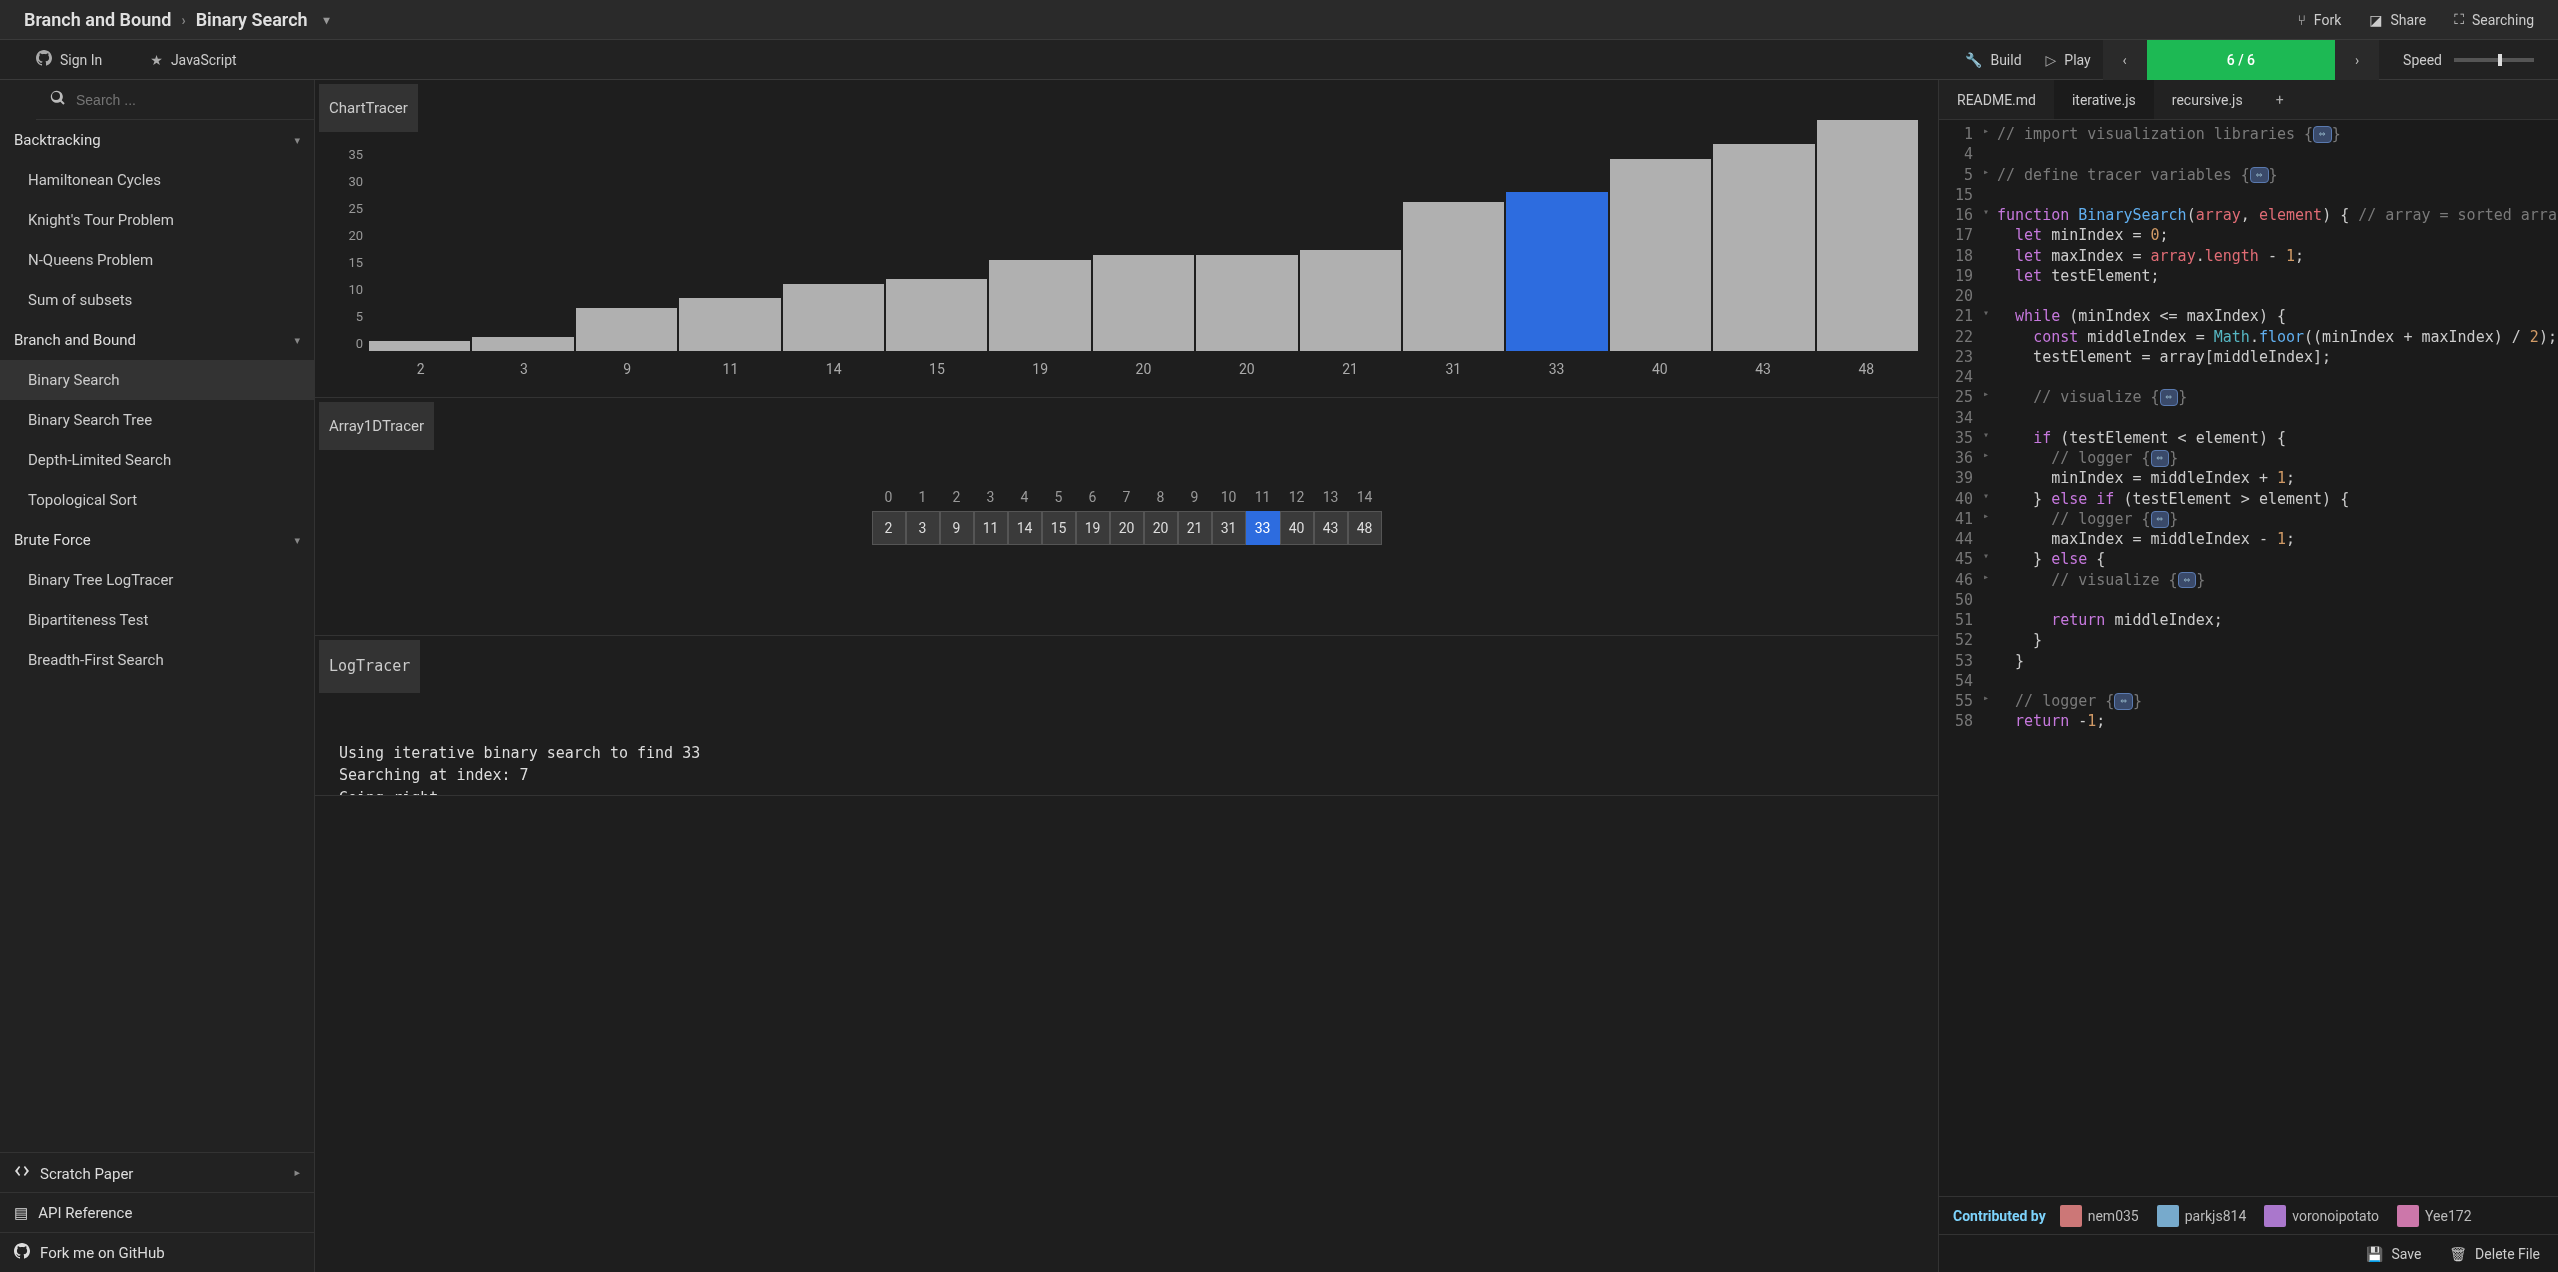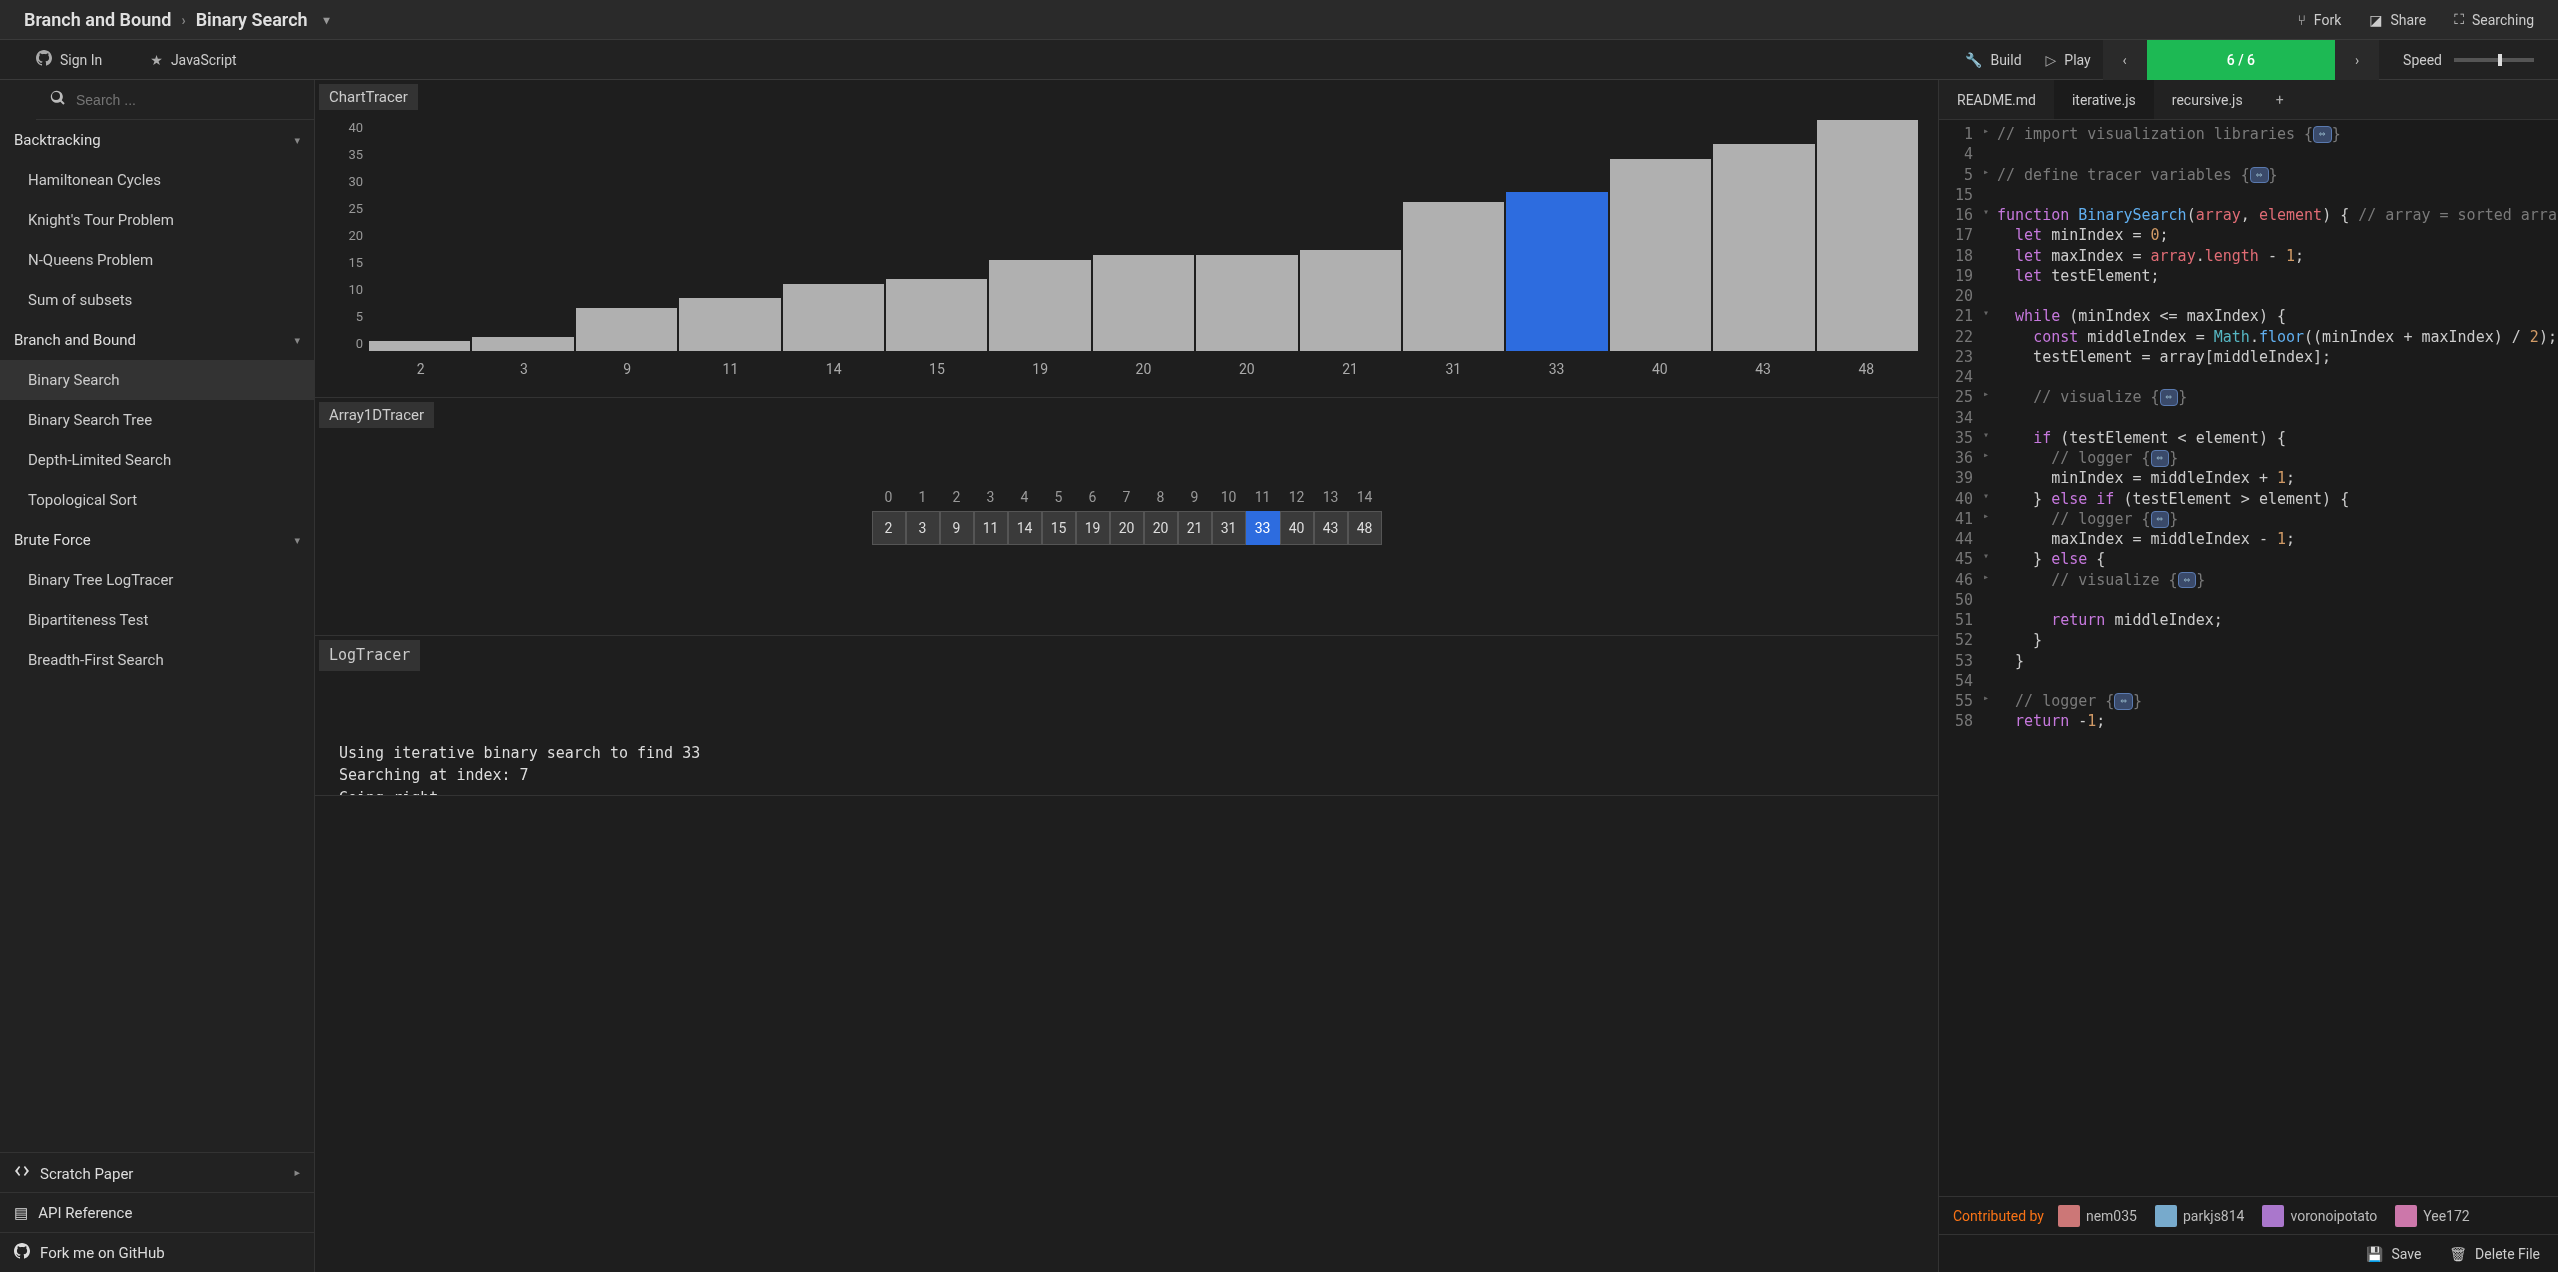--- a/index.html
+++ b/index.html
@@ -62,21 +62,21 @@
 .nav-cat { height: 40px; display: flex; align-items: center; padding: 0 14px; color: #ddd; cursor: pointer; font-size: 15px; justify-content: space-between; }
 .nav-cat .chev { font-size: 11px; color: #888; }
 .nav-item { height: 40px; display: flex; align-items: center; padding: 0 28px; color: #ccc; cursor: pointer; font-size: 15px; }
 .nav-item.active { background: #333; }
 .nav-footer { }
 .nav-footer .nav-cat { border-top: 1px solid #333; }
 
 
 .center { flex: 1; display: flex; flex-direction: column; background: #1e1e1e; min-width: 0; }
 .tracer { border-bottom: 1px solid #333; position: relative; }
-.tracer-title { position: absolute; top: 4px; left: 4px; background: #333; color: #ccc; padding: 4px 10px; font-size: 15px; z-index: 2; }
+.tracer-title { position: absolute; top: 4px; left: 4px; background: #333; color: #ccc; padding: 15px 10px; font-size: 15px; z-index: 2; }
 
 .chart-tracer { height: 318px; position: relative; }
 .chart-body { position: absolute; left: 20px; right: 20px; top: 40px; bottom: 20px; }
 .y-axis { position: absolute; left: 0; top: 0; bottom: 26px; width: 28px; display: flex; flex-direction: column; justify-content: space-between; align-items: flex-end; color: #999; font-size: 13px; }
 .bars { position: absolute; left: 34px; right: 0; top: 0; bottom: 26px; display: flex; align-items: flex-end; gap: 2px; }
 .bar { flex: 1; background: #b0b0b0; }
 .bar.hl { background: #2d6cdf; }
 .x-axis { position: absolute; left: 34px; right: 0; bottom: 0; display: flex; }
 .x-axis span { flex: 1; text-align: center; color: #aaa; font-size: 14px; }
 
@@ -103,21 +103,21 @@
 .code-txt { white-space: pre; color: #ccc; }
 .tok-kw { color: #c678dd; }
 .tok-fn { color: #61afef; }
 .tok-id { color: #e06c75; }
 .tok-num { color: #d19a66; }
 .tok-cm { color: #7a7a7a; }
 .tok-cls { color: #56b6c2; }
 .fold-badge { display: inline-block; background: #3a4a6a; border: 1px solid #5a7ab0; border-radius: 4px; padding: 0 5px; color: #9bc; font-size: 11px; vertical-align: middle; }
 
 .contributors { height: 38px; display: flex; align-items: center; gap: 14px; padding: 0 14px; border-top: 1px solid #333; font-size: 14px; }
-.contributors .label { color: #f97316; font-weight: 400; }
+.contributors .label { color: #7dd3fc; font-weight: 700; }
 .contrib { display: flex; align-items: center; gap: 6px; }
 .avatar { width: 22px; height: 22px; background: #666; border-radius: 2px; }
 
 .right-footer { height: 38px; display: flex; align-items: center; justify-content: flex-end; padding: 0 18px; gap: 28px; border-top: 1px solid #333; color: #ccc; }
 .right-footer .fbtn { display: flex; align-items: center; gap: 8px; cursor: pointer; }
 
 .icon-svg { width: 16px; height: 16px; fill: currentColor; }
 </style>
 </head>
 <body>

